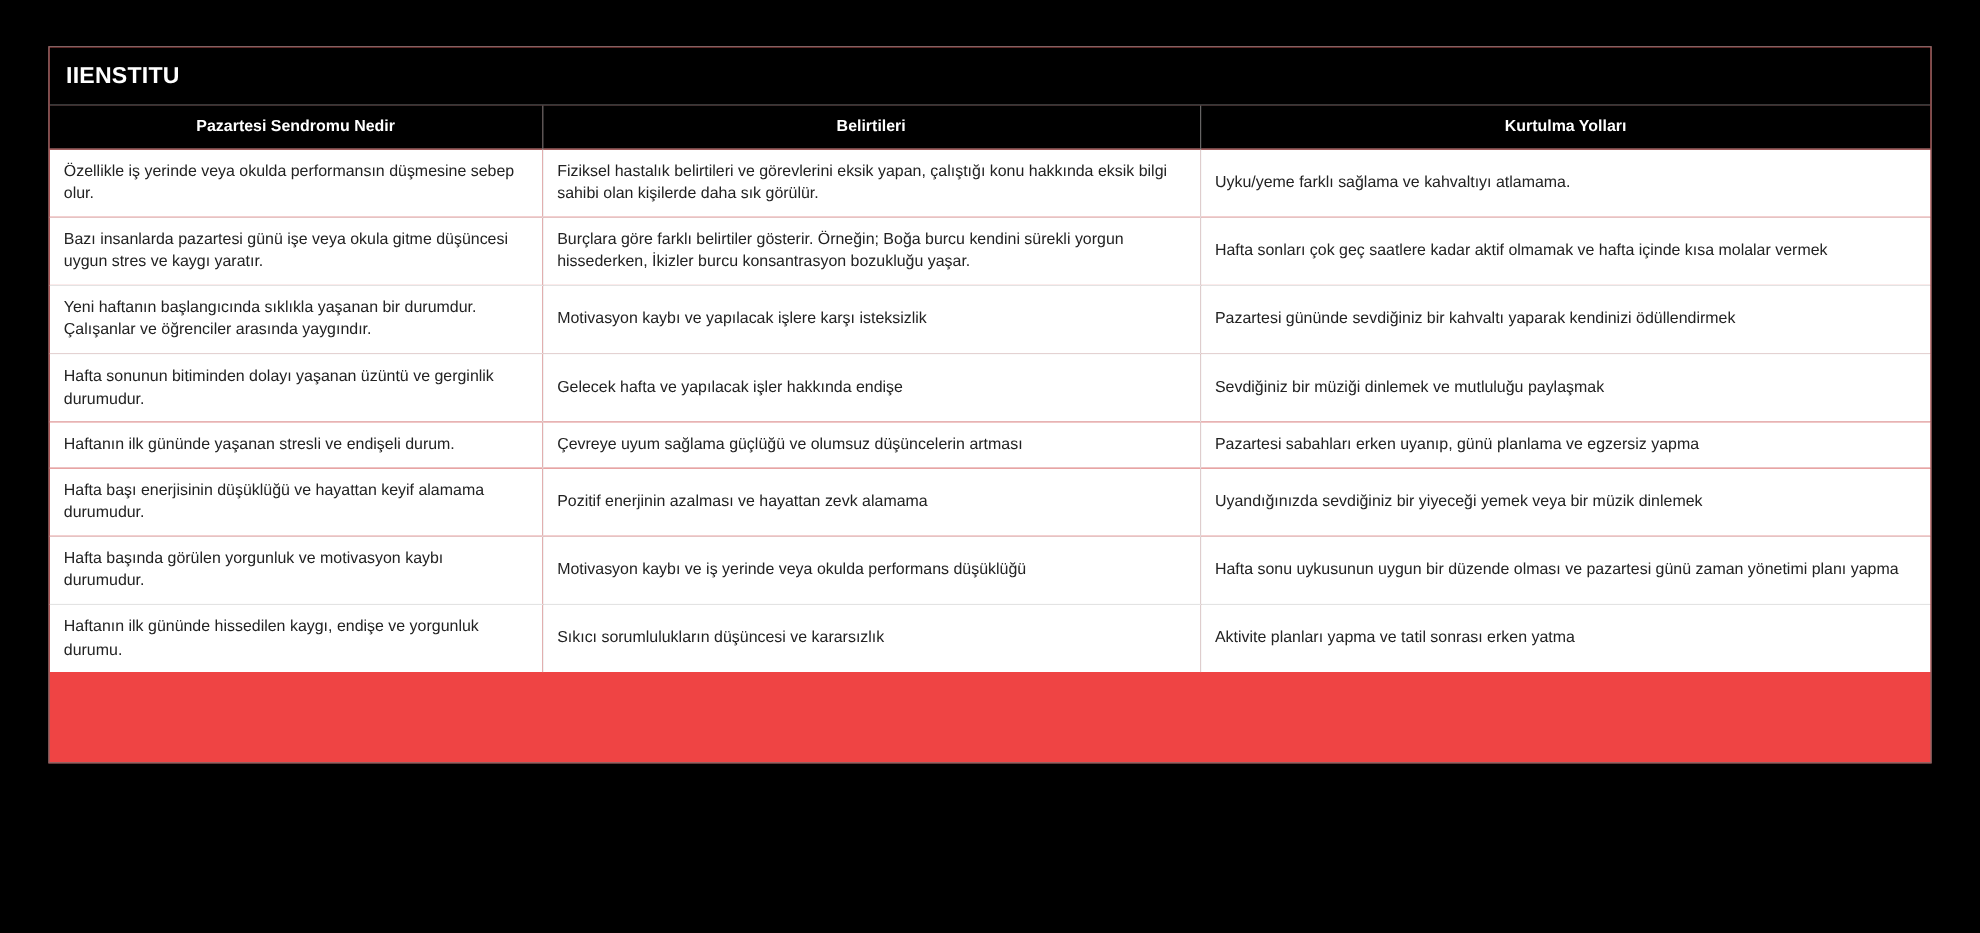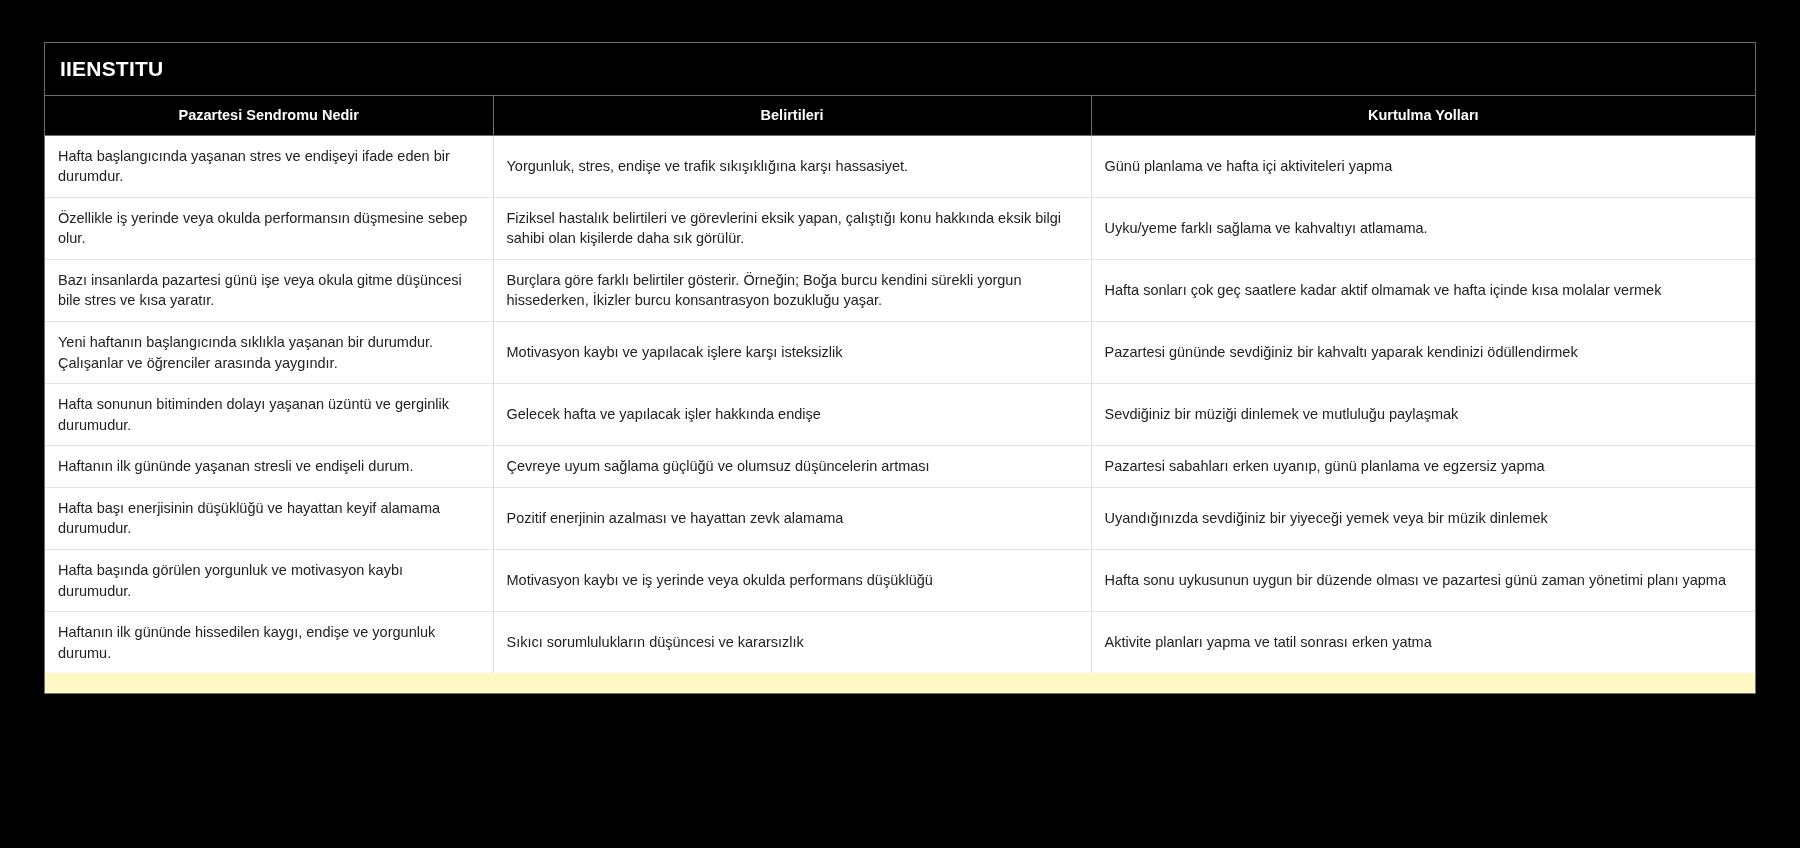--- a/index.html
+++ b/index.html
@@ -20,21 +20,21 @@
     height: 848px;
     background: #000000;
   }
 
   .table-frame {
     position: absolute;
     left: 44px;
     top: 42px;
     width: 1712px;
     height: 652px;
-    background: #fef9c3;
+    background: #ef4444;
     border: 1px solid #6f6f6f;
     overflow: hidden;
   }
 
   .brand-bar {
     height: 53px;
     background: #000000;
     display: flex;
     align-items: center;
     padding-left: 15px;
@@ -106,34 +106,29 @@
       </colgroup>
       <thead>
         <tr>
           <th>Pazartesi Sendromu Nedir</th>
           <th>Belirtileri</th>
           <th>Kurtulma Yolları</th>
         </tr>
       </thead>
       <tbody>
 
-        <tr>
-          <td class="row-cell">Hafta başlangıcında yaşanan stres ve endişeyi ifade eden bir durumdur.</td>
-          <td class="row-cell">Yorgunluk, stres, endişe ve trafik sıkışıklığına karşı hassasiyet.</td>
-          <td class="row-cell">Günü planlama ve hafta içi aktiviteleri yapma</td>
-        </tr>
 
         <tr>
           <td class="row-cell">Özellikle iş yerinde veya okulda performansın düşmesine sebep olur.</td>
           <td class="row-cell">Fiziksel hastalık belirtileri ve görevlerini eksik yapan, çalıştığı konu hakkında eksik bilgi sahibi olan kişilerde daha sık görülür.</td>
           <td class="row-cell">Uyku/yeme farklı sağlama ve kahvaltıyı atlamama.</td>
         </tr>
 
         <tr>
-          <td class="row-cell">Bazı insanlarda pazartesi günü işe veya okula gitme düşüncesi bile stres ve kısa yaratır.</td>
+          <td class="row-cell">Bazı insanlarda pazartesi günü işe veya okula gitme düşüncesi uygun stres ve kaygı yaratır.</td>
           <td class="row-cell">Burçlara göre farklı belirtiler gösterir. Örneğin; Boğa burcu kendini sürekli yorgun hissederken, İkizler burcu konsantrasyon bozukluğu yaşar.</td>
           <td class="row-cell">Hafta sonları çok geç saatlere kadar aktif olmamak ve hafta içinde kısa molalar vermek</td>
         </tr>
 
 
         <tr>
           <td class="row-cell">Yeni haftanın başlangıcında sıklıkla yaşanan bir durumdur. Çalışanlar ve öğrenciler arasında yaygındır.</td>
           <td class="row-cell">Motivasyon kaybı ve yapılacak işlere karşı isteksizlik</td>
           <td class="row-cell">Pazartesi gününde sevdiğiniz bir kahvaltı yaparak kendinizi ödüllendirmek</td>
         </tr>

